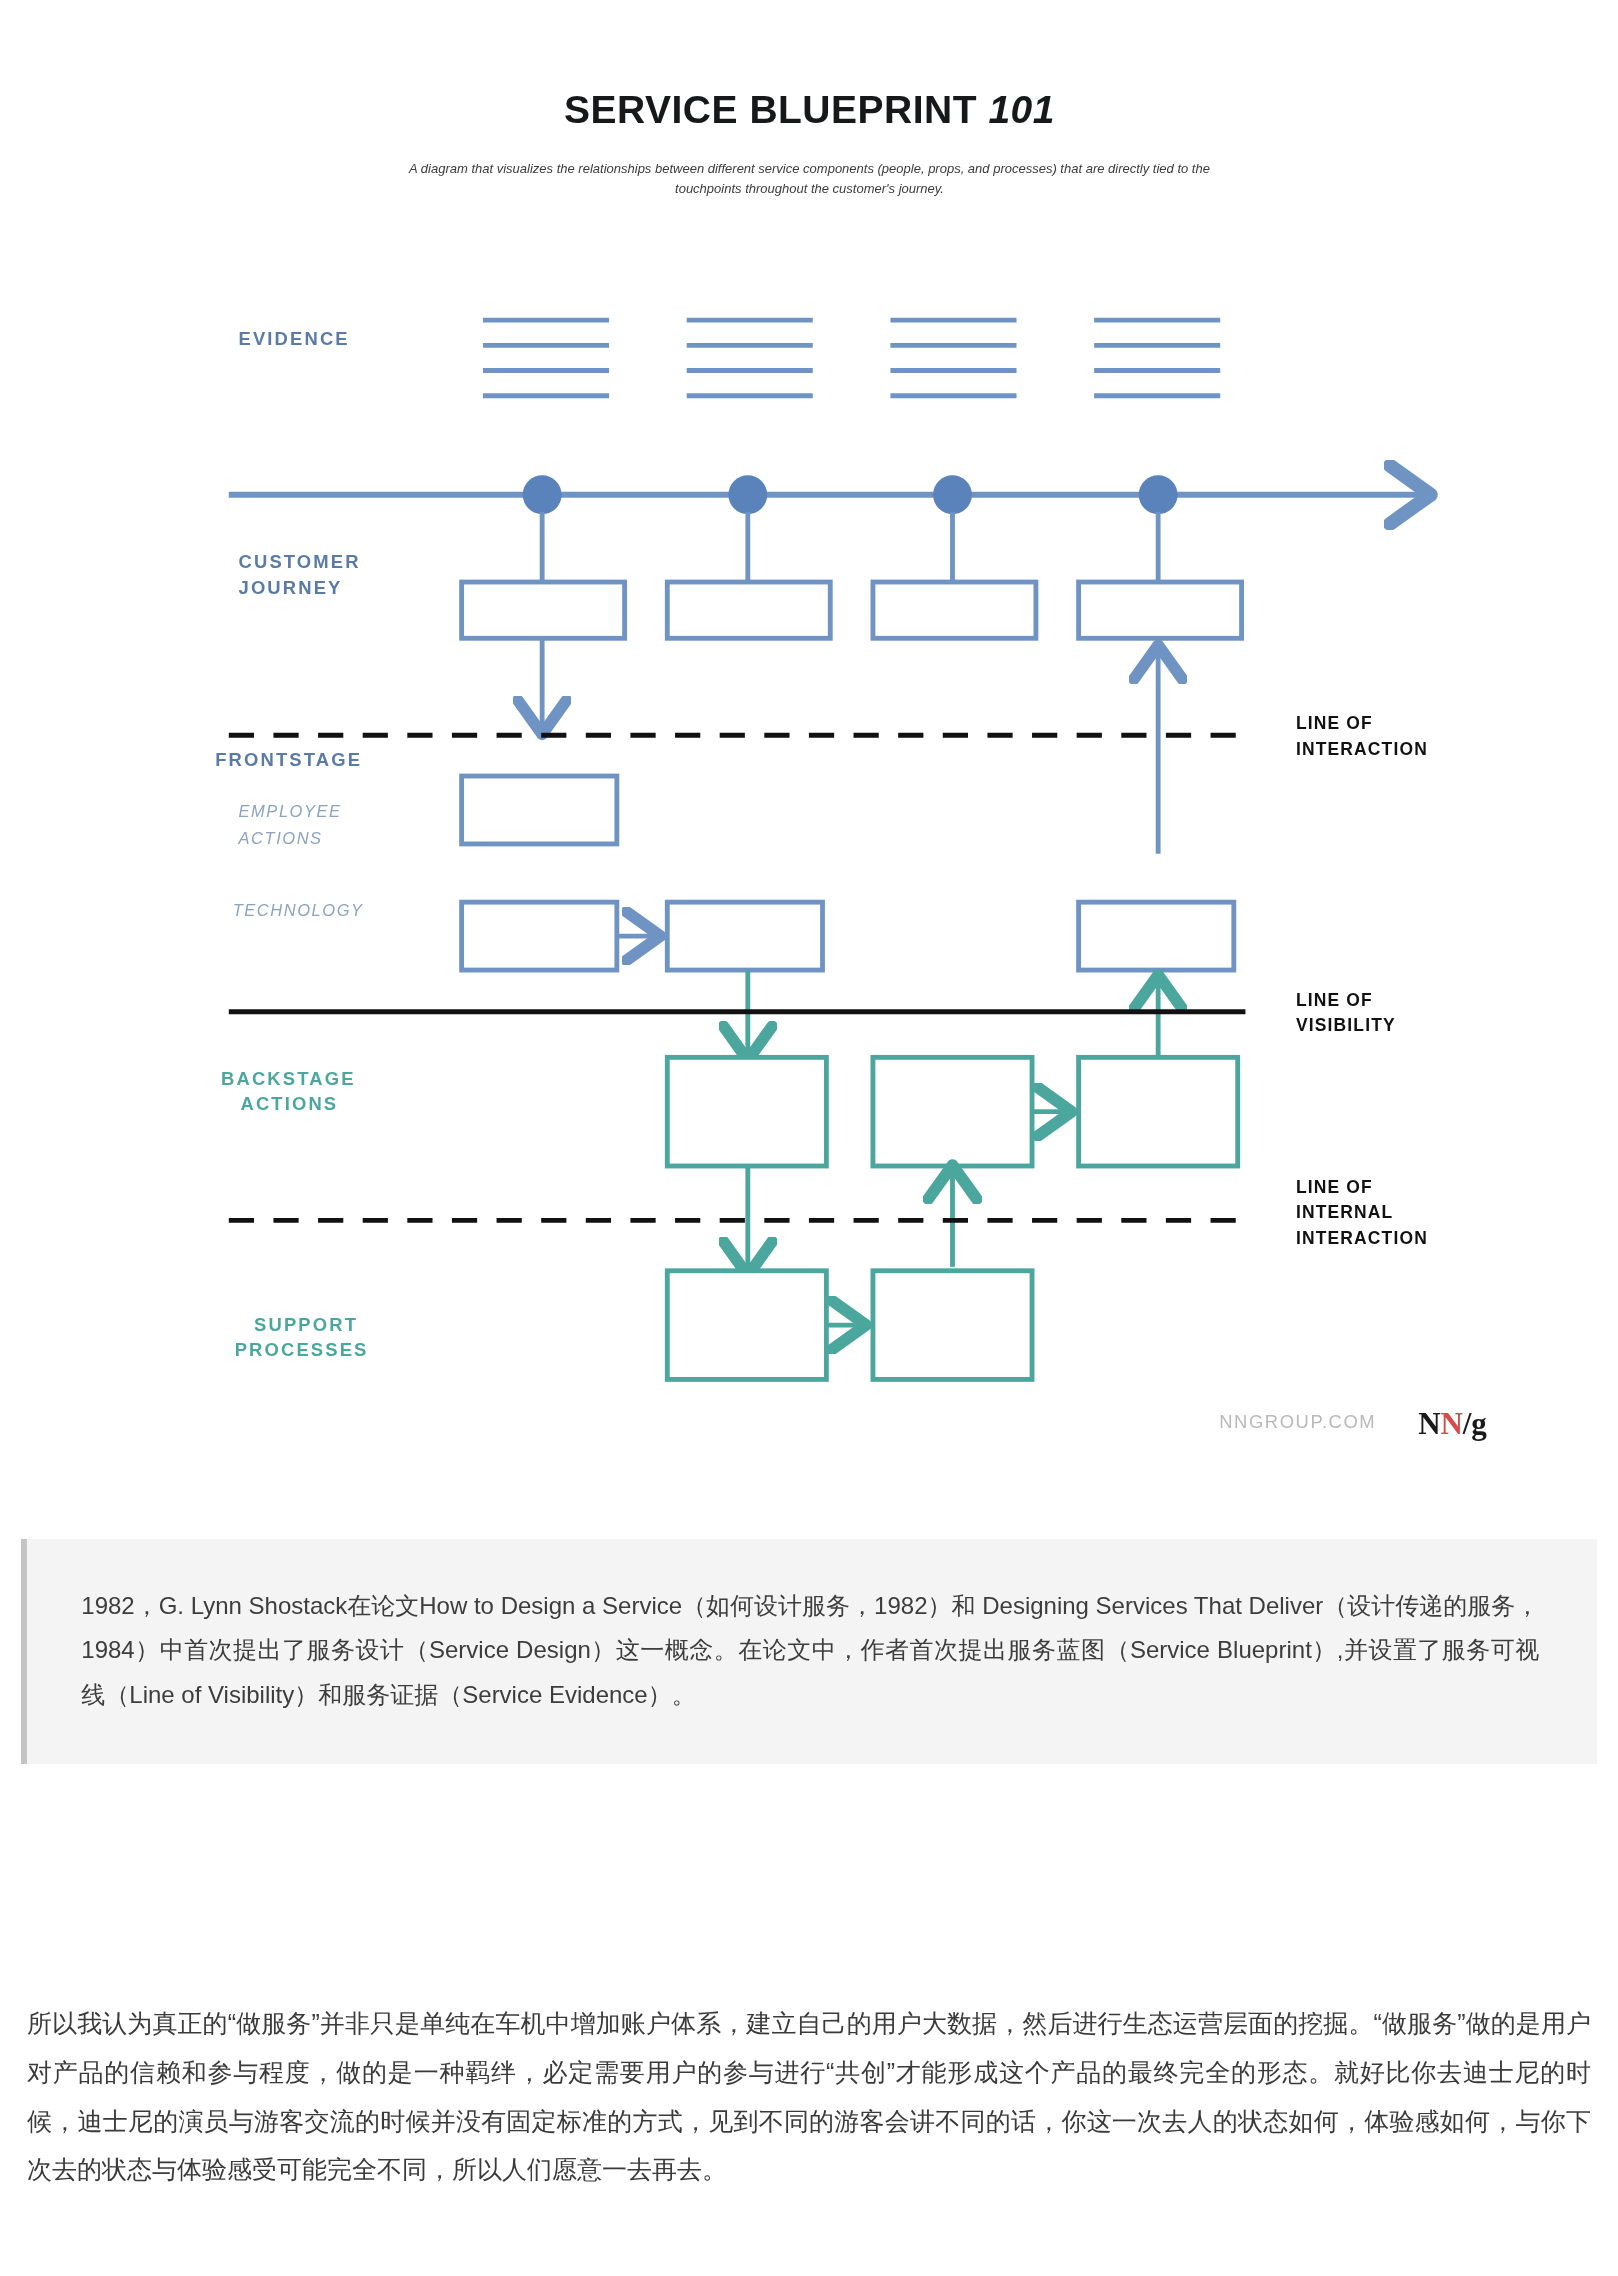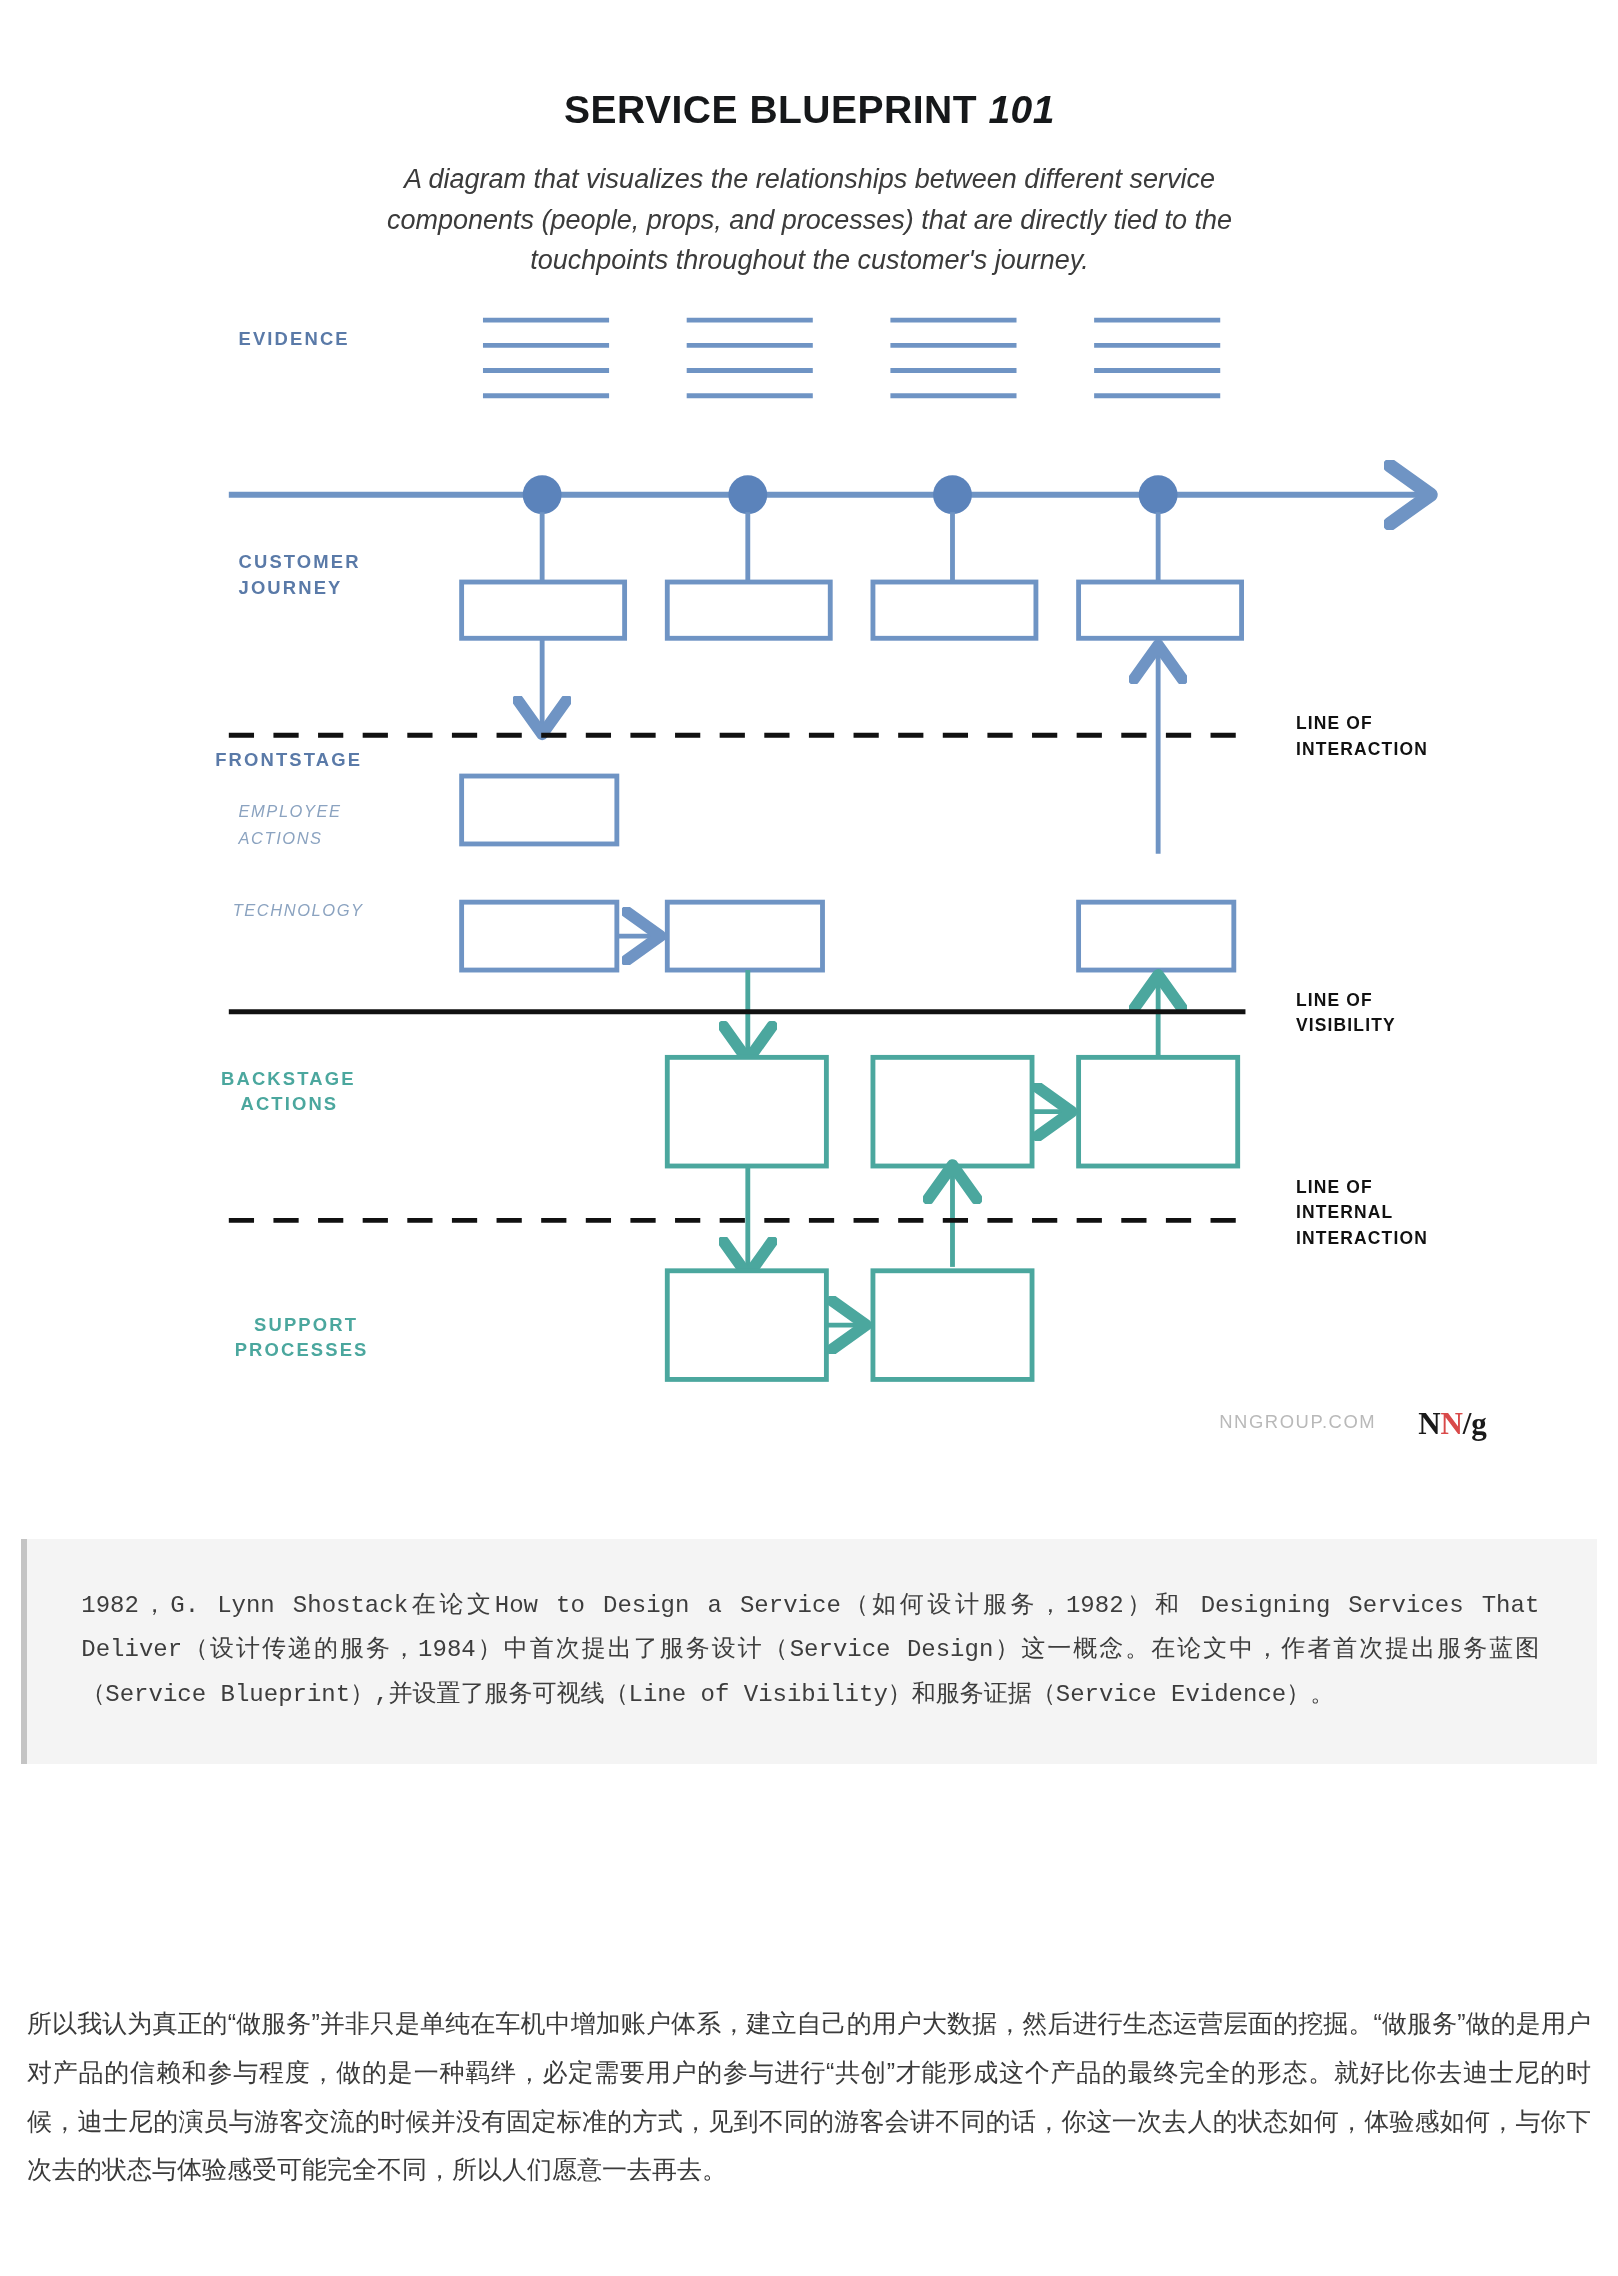--- a/index.html
+++ b/index.html
@@ -36,21 +36,21 @@
     color: #16181a;
     margin: 18px;
   }
   #page-title .num {
     font-style: italic;
     font-weight: bold;
   }
   #subtitle {
     margin: 27px auto 0 auto;
     width: 854px;
-    font-size: 27px;
+    font-size: 13px;
     font-style: italic;
     line-height: 1.5;
     color: #3b3b3b;
     text-align: center;
   }
 
   #diagram-wrap {
     position: absolute;
     top: 291px;
     left: 13px;
@@ -81,21 +81,20 @@
     border-left: 6.8px solid #c4c4c4;
     box-sizing: border-box;
     padding: 45px 58px 47px 54px;
   }
   #quote-text {
     font-size: 24px;
     line-height: 1.85;
     color: #3d3d3d;
     margin: 0;
     text-align: justify;
-    font-family: Liberation Mono, monospace;
   }
 
   
   #body-paragraph {
     position: absolute;
     top: 1999px;
     left: 27px;
     width: 1564px;
     font-size: 25px;
     line-height: 1.95;

